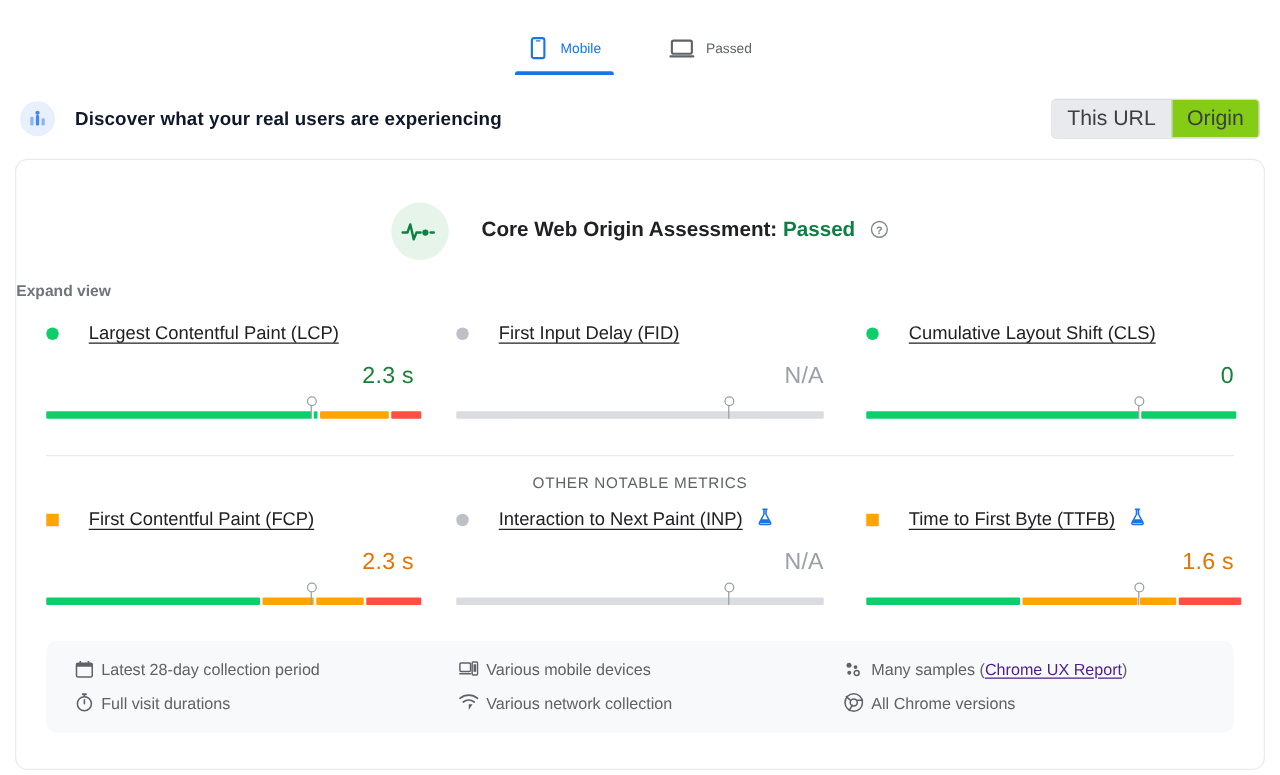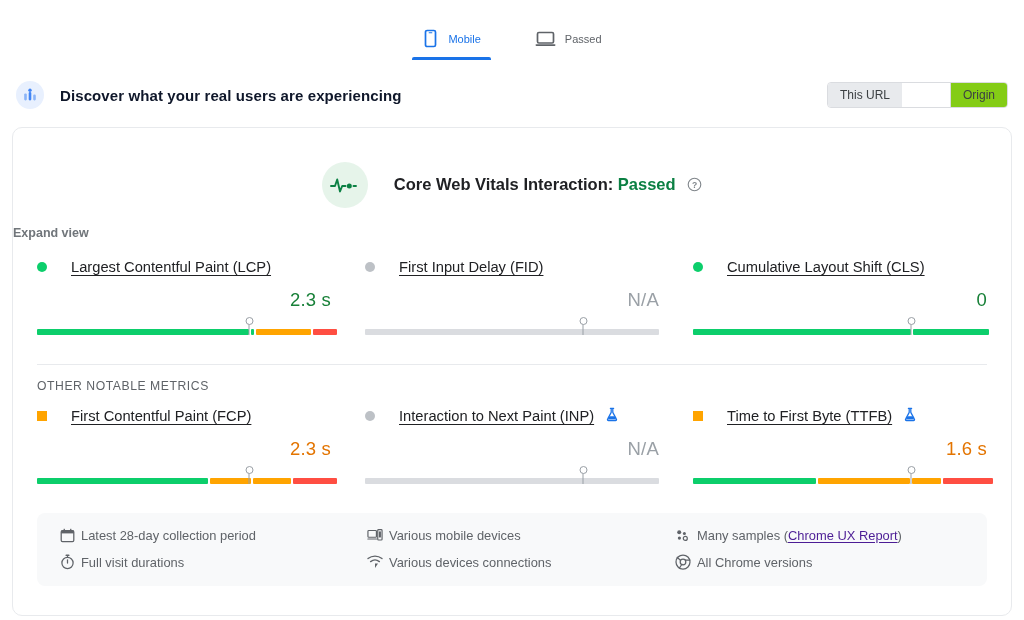--- a/index.html
+++ b/index.html
@@ -58,22 +58,21 @@
     margin-left: 16px;
     color: #0f172a;
     letter-spacing: .1px;
   }
   .spacer { flex: 1 1 auto; }
   .toggle {
     display: flex;
     border: 1px solid #dadce0;
     border-radius: 4px;
     overflow: hidden;
-    font-size: 12px;
-    gap: 48px;
+    font-size: 17px;
   }
   .toggle div {
     padding: 5px 12px;
     color: #3c4043;
     cursor: pointer;
     background: #84cc16;
   }
   .toggle div.on { background: #e8eaed; }
   .toggle div + div { border-left: 1px solid #dadce0; }
 
@@ -178,20 +177,21 @@
   .divider {
     margin: 26px 24px 0 24px;
     height: 1px;
     background: #e8eaed;
   }
   .other-label {
     padding: 14px 24px 0 24px;
     font-size: 12.2px;
     letter-spacing: .55px;
     color: #5f6368;
+    text-align: center;
   }
 
   
   .notes {
     margin: 26px 24px 0 24px;
     background: #f8f9fa;
     border-radius: 8px;
     padding: 14px 22px 16px 22px;
     display: grid;
     grid-template-columns: 1fr 1fr 1fr;
@@ -256,21 +256,21 @@
 
   <div class="assessment">
     <div class="assess-icon">
       <svg width="30" height="20" viewBox="0 0 30 20">
         <path d="M1 11 H5 L7.2 4.5 L10 16.5 L12.2 11 H15.5" fill="none" stroke="#0b8043" stroke-width="1.9" stroke-linecap="round" stroke-linejoin="round"></path>
         <circle cx="19.3" cy="11" r="2.5" fill="#0b8043"></circle>
         <path d="M23.5 11 H26" fill="none" stroke="#0b8043" stroke-width="1.9" stroke-linecap="round"></path>
       </svg>
     </div>
     <div class="assess-text">
-      <span>Core Web Vitals Interaction:</span>
+      <span>Core Web Origin Assessment:</span>
       <span class="verdict">Passed</span>
       <span class="help-ico">
         <svg width="15" height="15" viewBox="0 0 15 15">
           <circle cx="7.5" cy="7.5" r="6.3" fill="none" stroke="#80868b" stroke-width="1.1"></circle>
           <text x="7.5" y="11" font-size="8.6" font-family="Liberation Sans, sans-serif" fill="#80868b" text-anchor="middle">?</text>
         </svg>
       </span>
     </div>
   </div>
 
@@ -433,21 +433,21 @@
     <span>Full visit durations</span>
   </div>
       <div class="note">
     <span class="note-ico">
           <svg width="16" height="14" viewBox="0 0 16 14">
             <path d="M1 3.6a11 11 0 0 1 14 0" fill="none" stroke="#5f6368" stroke-width="1.35" stroke-linecap="round"></path>
             <path d="M3.6 6.6a7.2 7.2 0 0 1 8.8 0" fill="none" stroke="#5f6368" stroke-width="1.35" stroke-linecap="round"></path>
             <path d="M8 8.4 L11 8.4 L8 13 Z" fill="#5f6368"></path>
           </svg>
         </span>
-    <span>Various devices connections</span>
+    <span>Various network collection</span>
   </div>
       <div class="note">
     <span class="note-ico">
           <svg width="16" height="16" viewBox="0 0 16 16">
             <circle cx="8" cy="8" r="7" fill="none" stroke="#5f6368" stroke-width="1.25"></circle>
             <circle cx="8" cy="8" r="2.8" fill="none" stroke="#5f6368" stroke-width="1.25"></circle>
             <path d="M10.3 6.1 H15" stroke="#5f6368" stroke-width="1.2" stroke-linecap="round"></path>
             <path d="M6.9 10.2 L4.3 14.3" stroke="#5f6368" stroke-width="1.2" stroke-linecap="round"></path>
             <path d="M5.4 6.3 L2.1 3.3" stroke="#5f6368" stroke-width="1.2" stroke-linecap="round"></path>
           </svg>

